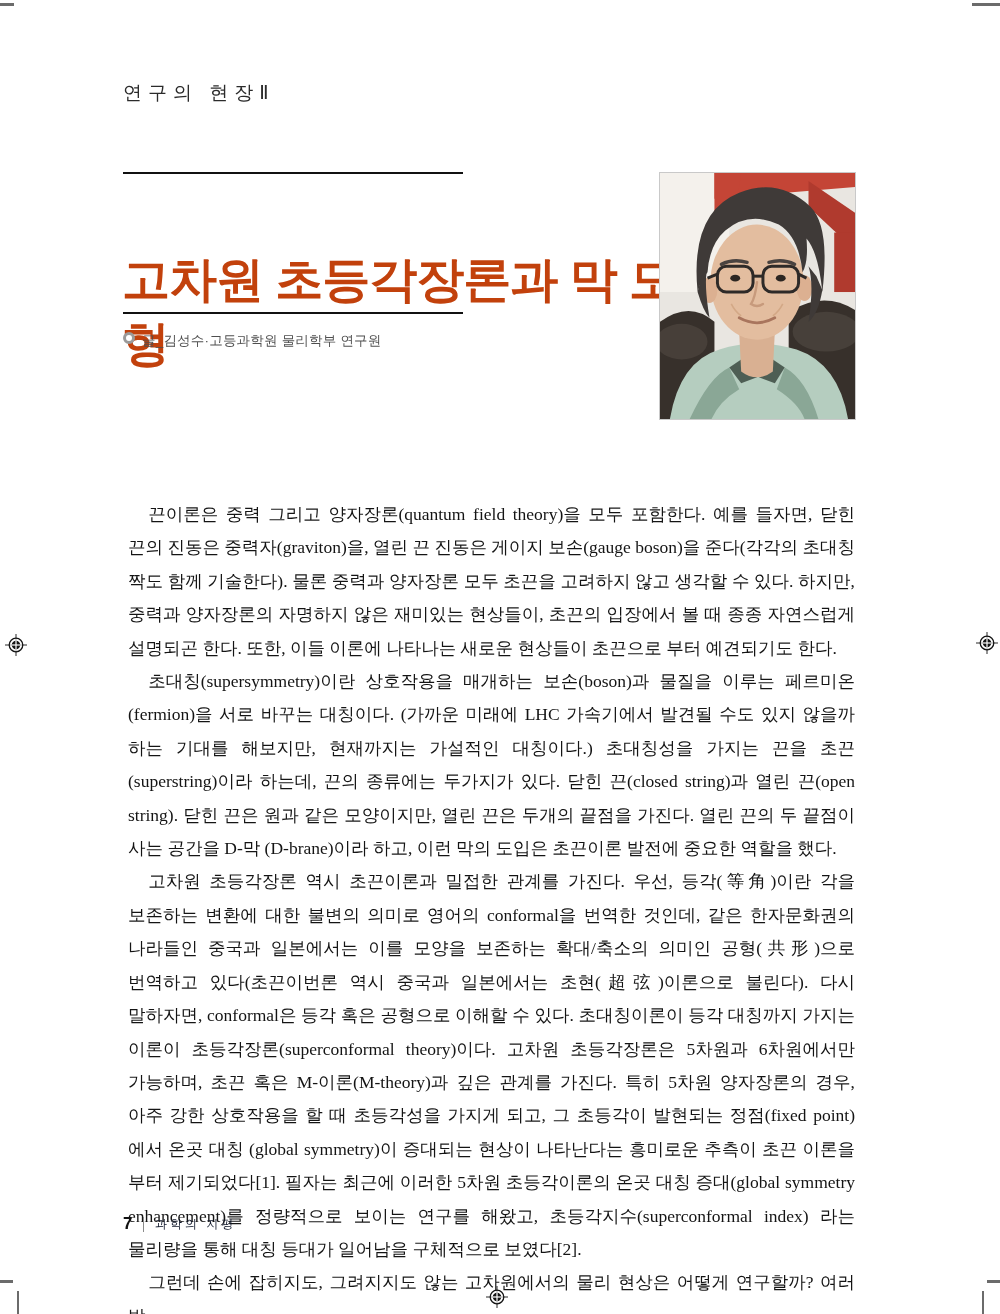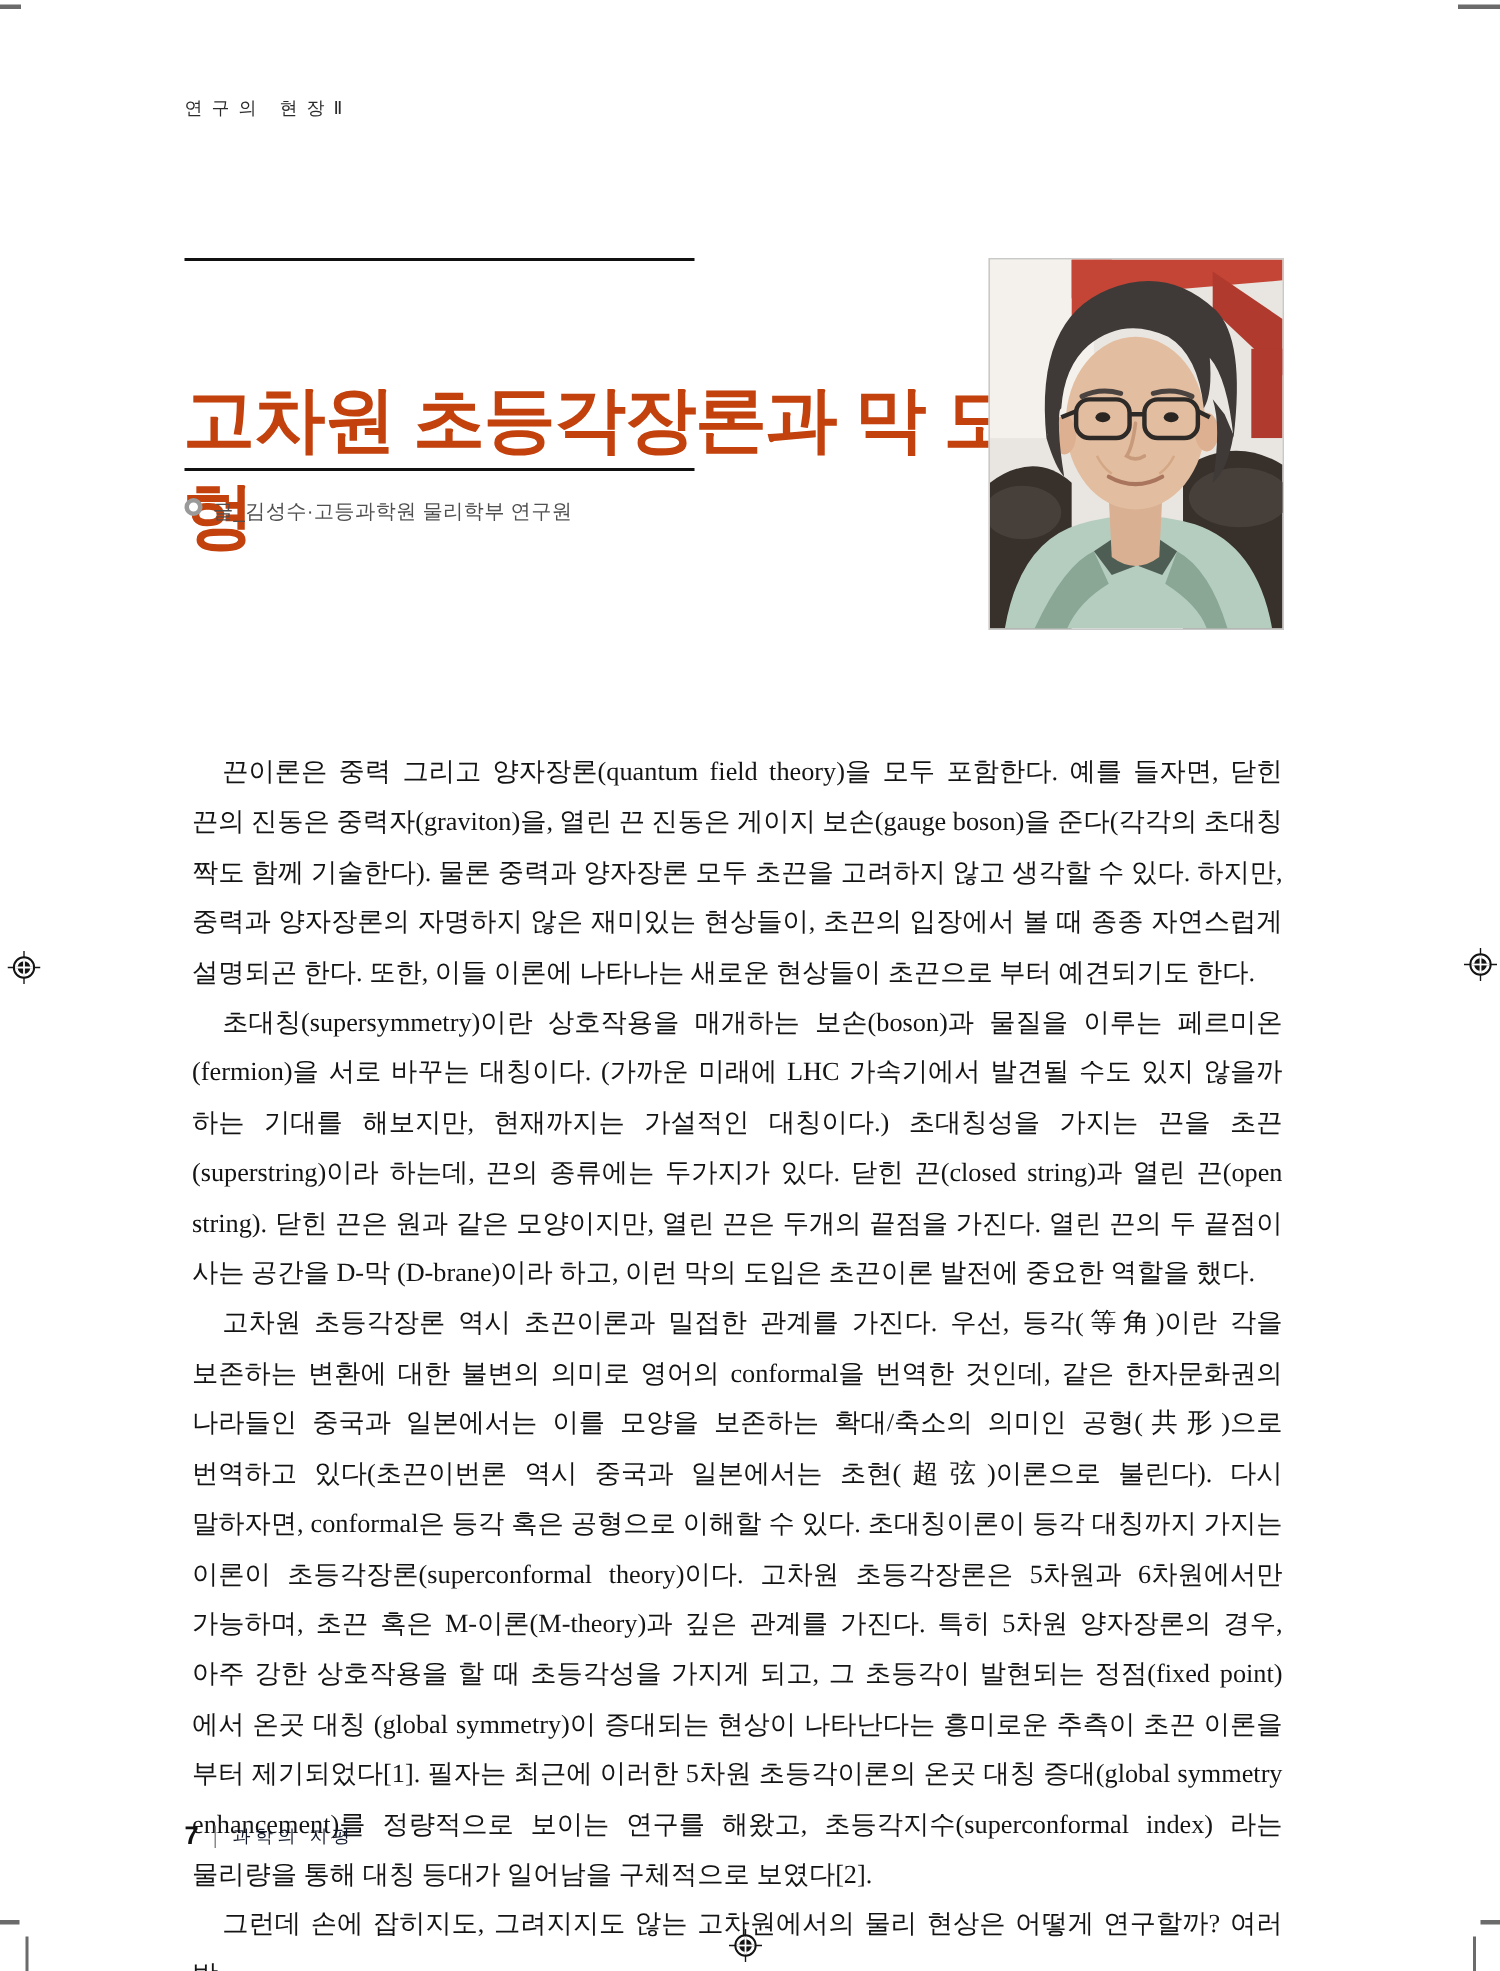--- a/index.html
+++ b/index.html
@@ -8,23 +8,23 @@
     font-family:"Liberation Serif","DejaVu Serif",serif;color:#1a1a1a;
     overflow:hidden;
   }
   
   .cropmark{position:absolute;background:#6b6b6b;}
   .crop-h{height:3px;}
   .crop-v{width:2px;}
   .regmark{position:absolute;width:22px;height:22px;}
   
   .kicker{
-    position:absolute;left:123px;top:64px;
+    position:absolute;left:123px;top:80px;
     font-family:"Liberation Sans","DejaVu Sans",sans-serif;
-    font-size:12px;letter-spacing:6px;color:#2b2b2b;
+    font-size:19px;letter-spacing:6px;color:#2b2b2b;
   }
   .rule{position:absolute;left:123px;width:340px;height:2px;background:#111;}
   .rule-top{top:172px;}
   .rule-bottom{top:312px;}
   .title{
     position:absolute;left:122px;top:216px;width:560px;
     font-family:"Liberation Sans","DejaVu Sans",sans-serif;
     font-size:48px;font-weight:800;letter-spacing:-1px;color:#c2410c;
   }
   .byline{

